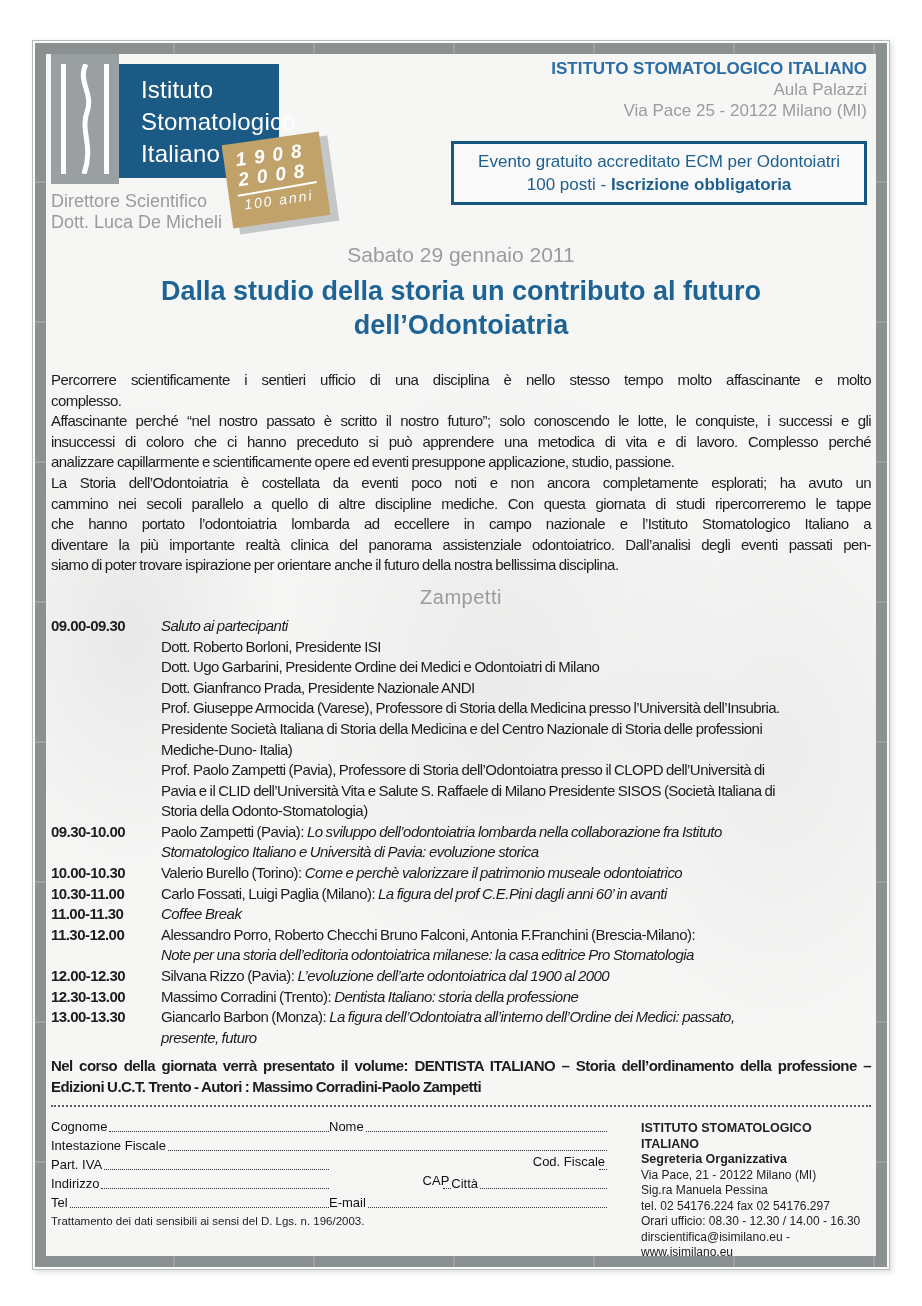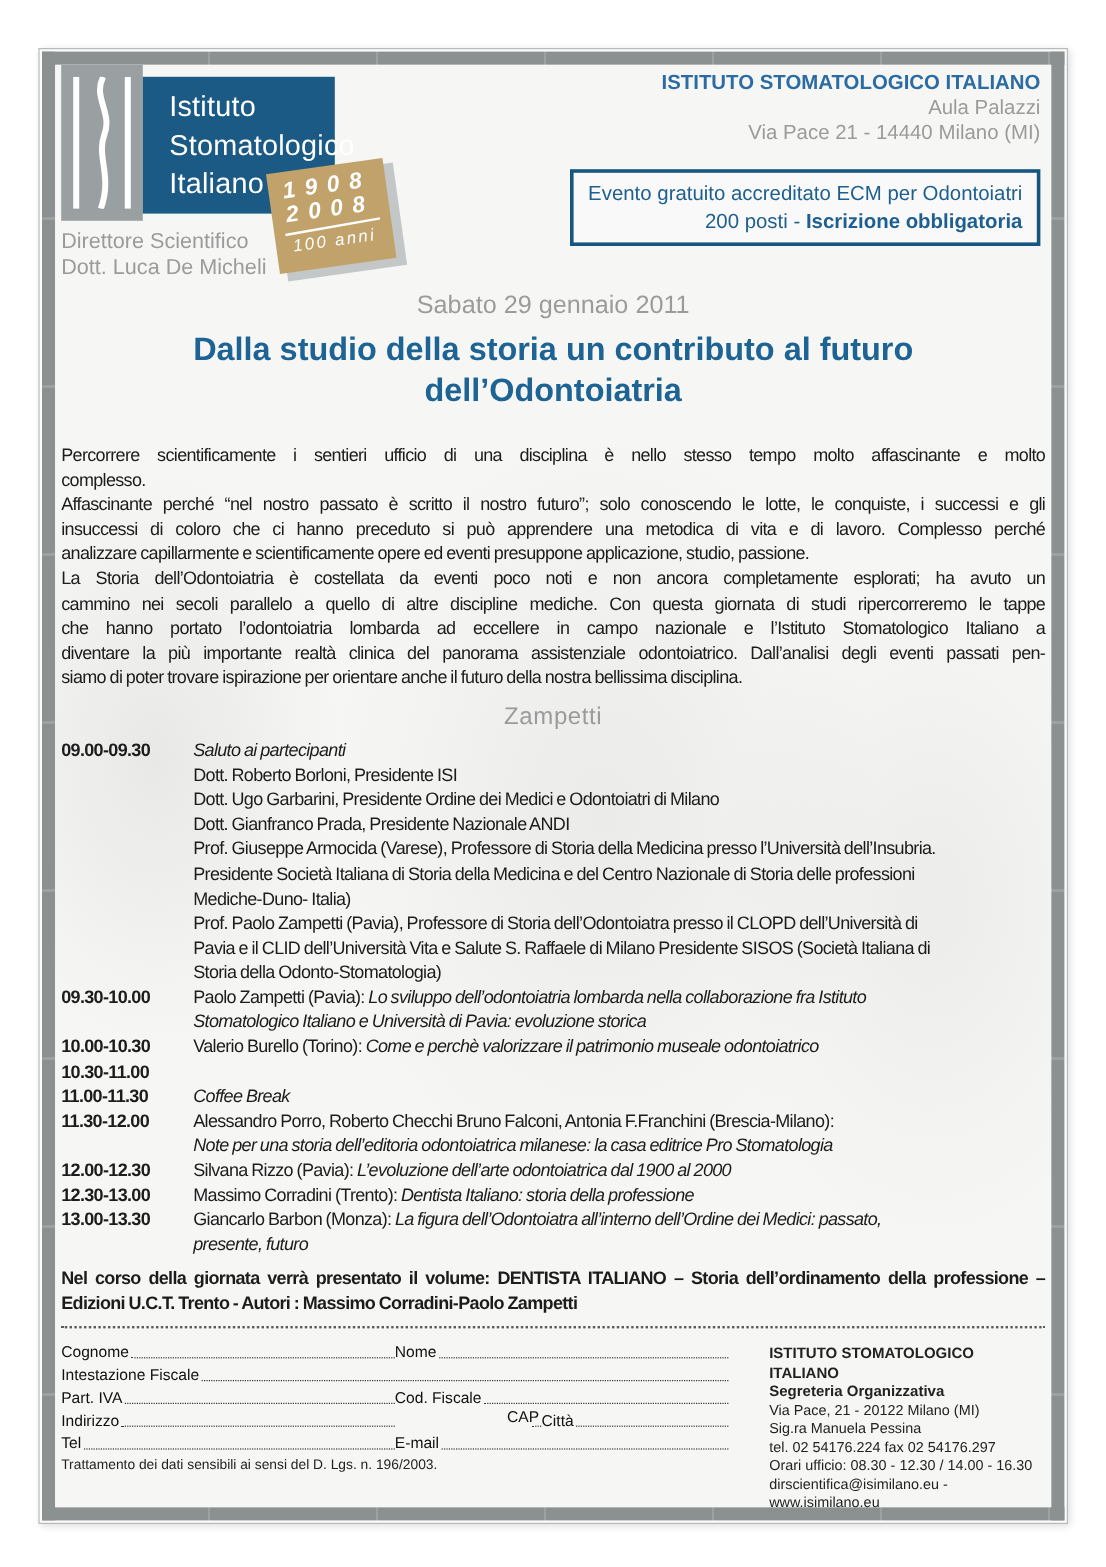--- a/index.html
+++ b/index.html
@@ -36,21 +36,21 @@
     transform:rotate(-8deg);box-shadow:7px 6px 0 1px #c3c7c8;
     padding:7px 8px 4px;box-sizing:border-box;color:#ffffff;z-index:3;
   }
   .stamp-year{font-style:italic;font-weight:bold;font-size:19px;line-height:20px;letter-spacing:8px;text-align:center;white-space:nowrap;}
   .stamp-rule{height:2px;background:#ffffff;margin:3px 1px 2px;transform:rotate(-2deg);}
   .stamp-label{font-style:italic;font-size:14px;line-height:16px;text-align:center;letter-spacing:2px;}
   .venue{position:absolute;top:4px;right:4px;text-align:right;}
   .venue-name{color:#2a6ca3;font-weight:bold;font-size:17px;line-height:21px;}
   .venue-sub{color:#9b9b9b;font-size:17px;line-height:21px;}
   .event-box{margin-top:20px;border:3px solid #17577f;color:#1d5f8e;font-size:17px;line-height:23px;
-    text-align:right;padding:6px 12px;display:inline-block;background:rgba(255,255,255,0.4);}
+    text-align:center;padding:6px 24px;display:inline-block;background:rgba(255,255,255,0.4);}
   .event-box .b{font-weight:bold;}
   
   .date{text-align:center;color:#9b9b9b;font-size:21px;line-height:26px;margin-top:10px;}
   .title{text-align:center;color:#1d6394;font-size:27px;line-height:34px;font-weight:600;margin:6px 0 0;}
   
   .intro{margin-top:28px;font-size:15px;line-height:20.6px;letter-spacing:-0.55px;word-spacing:-0.6px;color:#1c1c1c;}
   .iline{text-align:left;}
   .iline.j{text-align:justify;text-align-last:justify;}
   
   .prog-heading{text-align:center;color:#9b9b9b;font-size:20px;line-height:26px;margin:8px 0 6px;letter-spacing:0.5px;}
@@ -110,24 +110,24 @@
             <div class="stamp-year">1908</div>
             <div class="stamp-year">2008</div>
             <div class="stamp-rule"></div>
             <div class="stamp-label">100 anni</div>
           </div>
         </div>
 
         <div class="venue">
           <div class="venue-name">ISTITUTO STOMATOLOGICO ITALIANO</div>
           <div class="venue-sub">Aula Palazzi</div>
-          <div class="venue-sub">Via Pace 21 - 14440 Milano (MI)</div>
+          <div class="venue-sub">Via Pace 25 - 20122 Milano (MI)</div>
           <div class="event-box">
             <div>Evento gratuito accreditato ECM per Odontoiatri</div>
-            <div><span>200 posti - </span><span class="b">Iscrizione obbligatoria</span></div>
+            <div><span>100 posti - </span><span class="b">Iscrizione obbligatoria</span></div>
           </div>
         </div>
       </div>
 
       <div class="date">Sabato 29 gennaio 2011</div>
       <h1 class="title">Dalla studio della storia un contributo al futuro dell’Odontoiatria</h1>
 
       <div class="intro" id="intro">
           <div class="iline j">Percorrere scientificamente i sentieri ufficio di una disciplina è nello stesso tempo molto affascinante e molto</div>
           <div class="iline">complesso.</div>
@@ -166,20 +166,23 @@
             </div>
           </div>
           <div class="prow">
             <div class="ptime">10.00-10.30</div>
             <div class="pdesc">
               <div class="pline"><span class="pp">Valerio Burello (Torino): </span><span class="pi">Come e perchè valorizzare il patrimonio museale odontoiatrico</span></div>
             </div>
           </div>
           <div class="prow">
             <div class="ptime">10.30-11.00</div>
+            <div class="pdesc">
+              <div class="pline"><span class="pp">Carlo Fossati, Luigi Paglia (Milano): </span><span class="pi">La figura del prof C.E.Pini dagli anni 60’ in avanti</span></div>
+            </div>
           </div>
           <div class="prow">
             <div class="ptime">11.00-11.30</div>
             <div class="pdesc">
               <div class="pline"><span class="pi">Coffee Break</span></div>
             </div>
           </div>
           <div class="prow">
             <div class="ptime">11.30-12.00</div>
             <div class="pdesc">
@@ -228,21 +231,21 @@
               <span class="ff" style="width: 100%;">
                 <span class="flabel">Intestazione Fiscale</span>
                 <span class="fdots"></span>
               </span>
             </div>
             <div class="frow">
               <span class="ff" style="width: 50%;">
                 <span class="flabel">Part. IVA</span>
                 <span class="fdots"></span>
               </span>
-              <span class="ff" style="width: 50%;">
+              <span class="ff" style="width: 50%; flex-direction: column;">
                 <span class="flabel">Cod. Fiscale</span>
                 <span class="fdots"></span>
               </span>
             </div>
             <div class="frow">
               <span class="ff" style="width: 50%;">
                 <span class="flabel">Indirizzo</span>
                 <span class="fdots"></span>
               </span>
               <span class="ff" style="width: 22%; flex-direction: column;">

